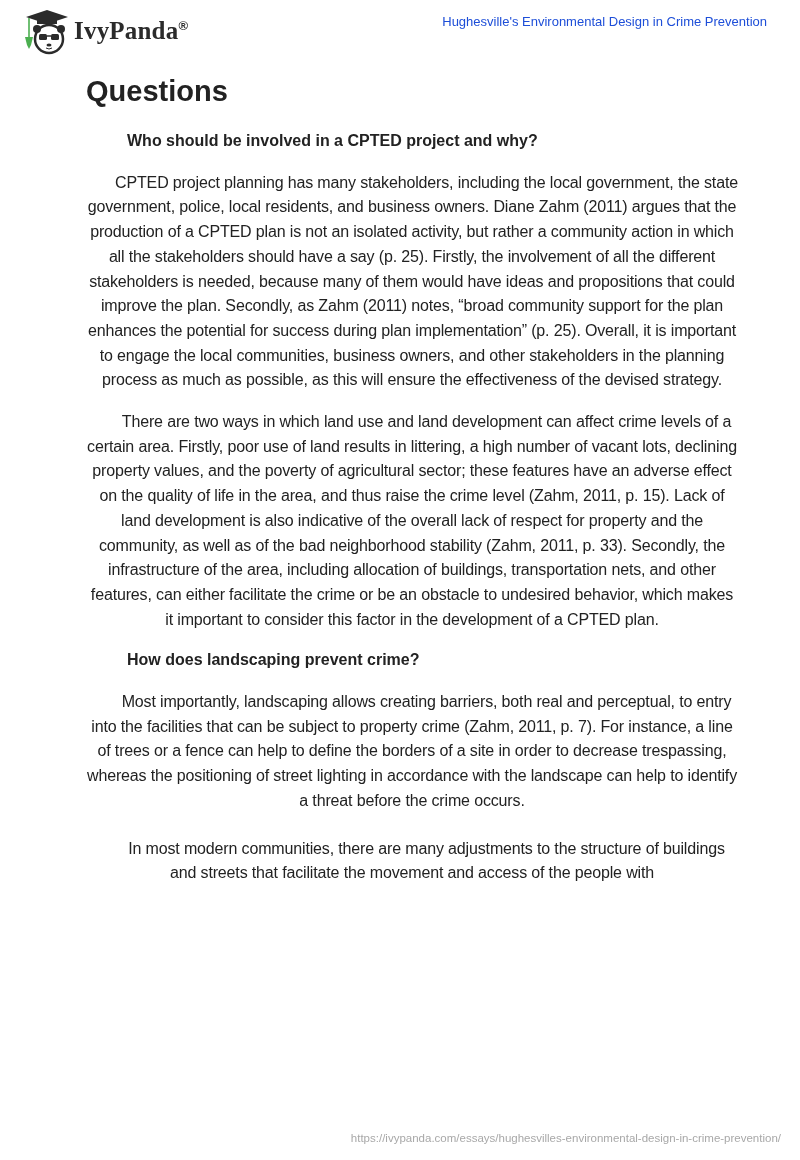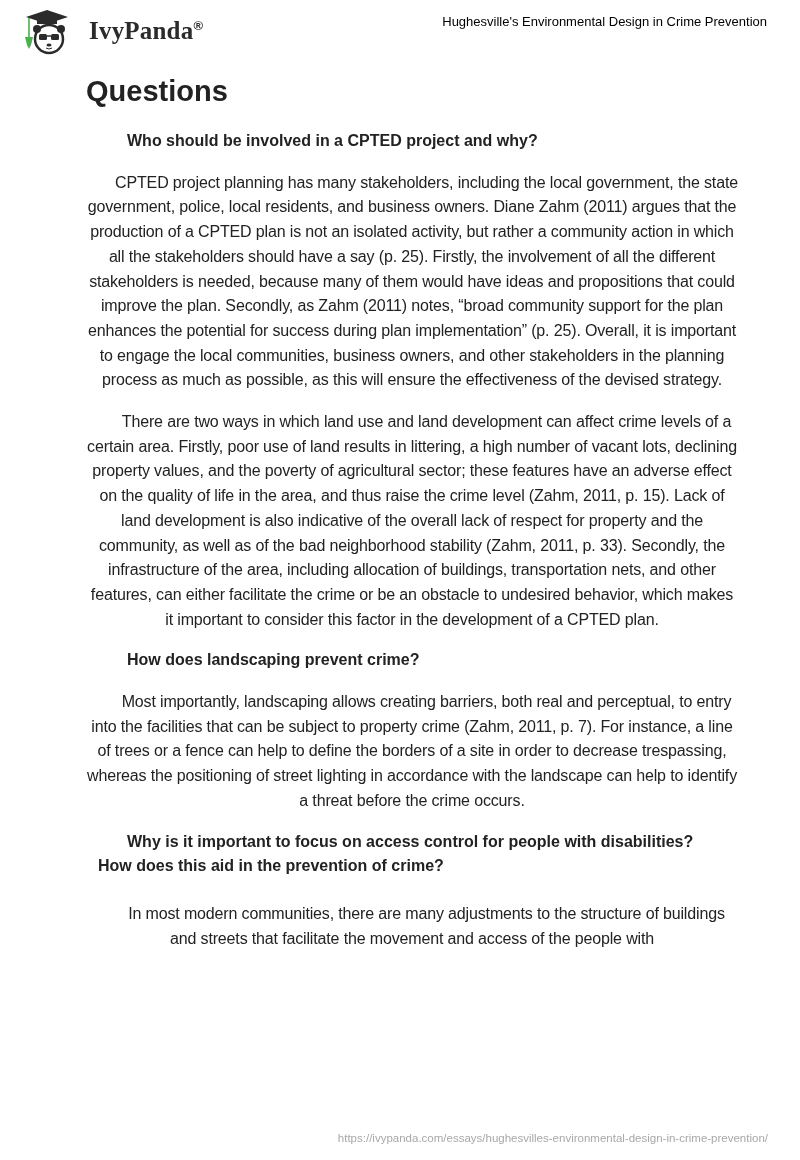--- a/index.html
+++ b/index.html
@@ -1,27 +1,27 @@
 <!DOCTYPE html>
 <html><head>
   <meta charset="utf-8">
   <style>
     html, body { margin: 0; padding: 0; background: #ffffff; }
     body { width: 800px; height: 1160px; position: relative; overflow: hidden; font-family: "Liberation Sans", sans-serif; color: #222222; }
     .header { position: absolute; left: 0; top: 0; width: 800px; height: 60px; }
     .logo { position: absolute; left: 20px; top: 7px; display: flex; align-items: center; }
     .logo-icon { width: 54px; height: 48px; }
-    .logo-text { font-family: "Liberation Serif", serif; font-weight: bold; font-size: 25px; color: #2b2b2b; margin-left: 15px; letter-spacing: 0.2px; }
+    .logo-text { font-family: "Liberation Serif", serif; font-weight: bold; font-size: 25px; color: #2b2b2b; margin-left: 0; letter-spacing: 0.2px; }
     .logo-reg { font-size: 13px; vertical-align: super; font-family: "Liberation Sans", sans-serif; }
-    .doc-title { position: absolute; right: 33px; top: 14px; font-size: 13px; color: #000000; }
+    .doc-title { position: absolute; right: 33px; top: 14px; font-size: 13px; color: #1d4ed8; }
     .content { position: absolute; left: 86px; top: 70px; width: 652px; }
     h1 { font-size: 29px; font-weight: bold; margin: 0 0 0 0; color: #222; line-height: 42px; }
     .q { font-weight: bold; font-size: 16px; line-height: 24.7px; margin: 12px; text-indent: 29px; color: #222; }
     .p { font-size: 16px; line-height: 24.7px; margin: 0; text-indent: 29px; color: #222; font-family: "Liberation Sans", sans-serif; letter-spacing: -0.15px; text-align: center; }
-    .footer-url { position: absolute; right: 32px; top: 1132px; font-size: 11.5px; color: #a8a8a8; }
+    .footer-url { position: absolute; right: 19px; top: 1132px; font-size: 11.5px; color: #a8a8a8; }
   </style>
 </head>
 <body>
 
 <div class="header">
   <div class="logo">
     <svg class="logo-icon" viewBox="0 0 54 48">
 
       <polygon points="6,10 27,3 48,10 27,17" fill="#2b2b2b"></polygon>
       <rect x="17" y="11" width="20" height="6" fill="#2b2b2b"></rect>
@@ -56,18 +56,17 @@
   <div style="margin-top:16px;">
     <p class="p" style="margin-top:17px;">There are two ways in which land use and land development can affect crime levels of a certain area. Firstly, poor use of land results in littering, a high number of vacant lots, declining property values, and the poverty of agricultural sector; these features have an adverse effect on the quality of life in the area, and thus raise the crime level (Zahm, 2011, p. 15). Lack of land development is also indicative of the overall lack of respect for property and the community, as well as of the bad neighborhood stability (Zahm, 2011, p. 33). Secondly, the infrastructure of the area, including allocation of buildings, transportation nets, and other features, can either facilitate the crime or be an obstacle to undesired behavior, which makes it important to consider this factor in the development of a CPTED plan.</p>
   </div>
 
   <div style="margin-top:16px;">
     <p class="q">How does landscaping prevent crime?</p>
     <p class="p" style="margin-top:17px;">Most importantly, landscaping allows creating barriers, both real and perceptual, to entry into the facilities that can be subject to property crime (Zahm, 2011, p. 7). For instance, a line of trees or a fence can help to define the borders of a site in order to decrease trespassing, whereas the positioning of street lighting in accordance with the landscape can help to identify a threat before the crime occurs.</p>
   </div>
 
   <div style="margin-top:16px;">
-    <p class="q">Why is it important to focus on access control for people with disabilities? How does this aid in the prevention of crime?</p>
     <p class="p" style="margin-top:23px;">In most modern communities, there are many adjustments to the structure of buildings and streets that facilitate the movement and access of the people with</p>
   </div>
 </div>
 
 <div class="footer-url">https://ivypanda.com/essays/hughesvilles-environmental-design-in-crime-prevention/</div>
 
 </body></html>

